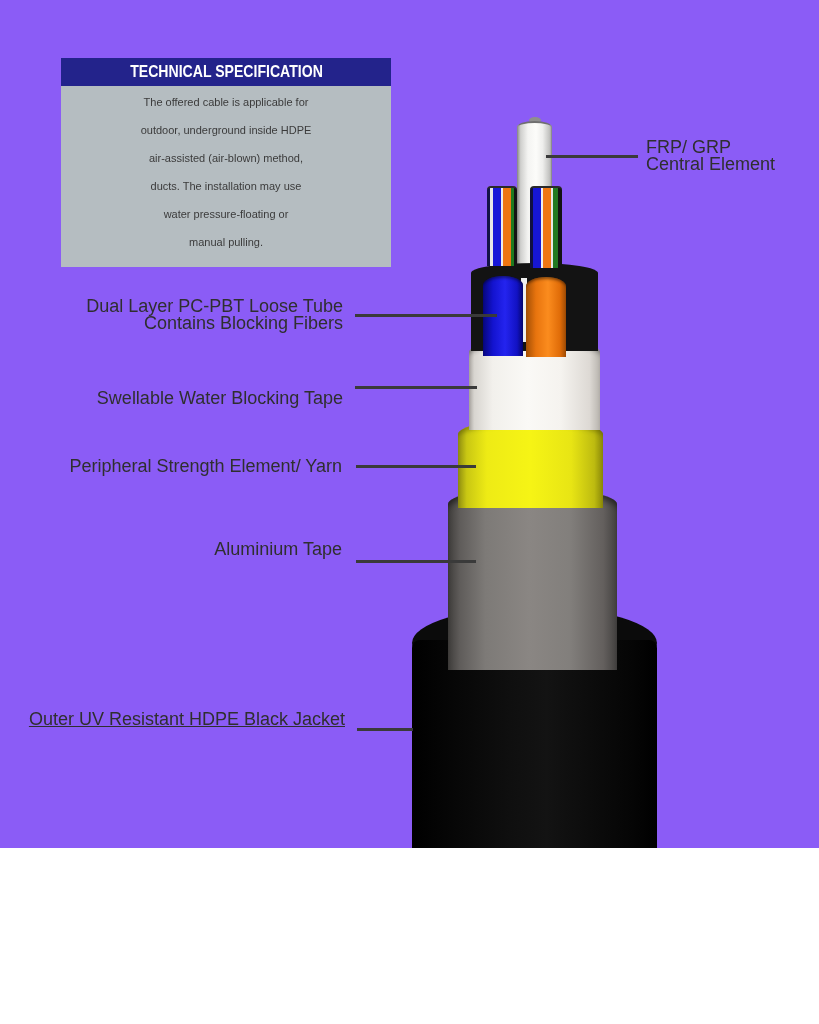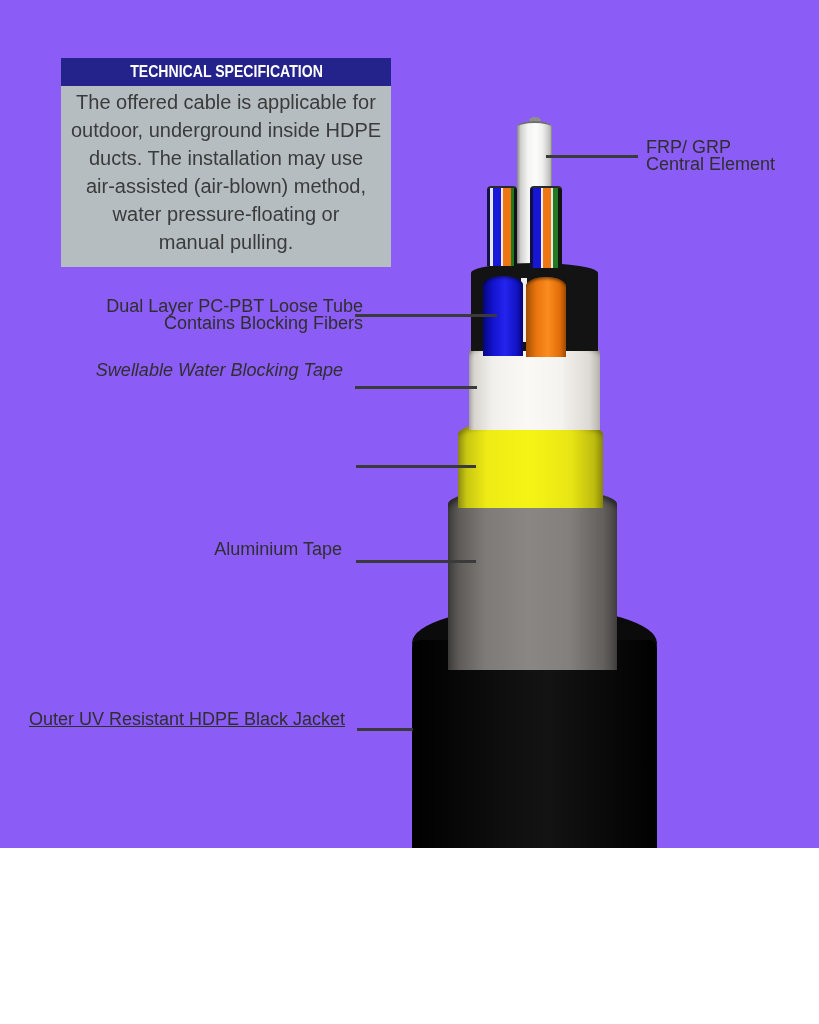--- a/index.html
+++ b/index.html
@@ -20,21 +20,21 @@
     background:#23238b; color:#ffffff;
     display:flex; align-items:center; justify-content:center;
   }
   .spec-header span{
     font-size:16px; font-weight:bold; letter-spacing:0px;
     transform:scaleX(.88) scaleY(1.08);
   }
   .spec-body {
     position:absolute; left:0; top:30px; width:100%;
     text-align:center; color:#3b3b3b;
-    font-size:20px; line-height:28px;
+    font-size:11px; line-height:28px;
   }
 
   
   .abs { position:absolute; }
 
   .rod {
     left:517px; top:121px; width:35px; height:160px; z-index:4;
     background:linear-gradient(90deg,#9a9a9a 0%,#cfcfcd 8%,#f4f4f2 30%,#fcfcfa 55%,#eeeeec 75%,#c2c2c0 95%,#a8a8a6 100%);
     border:1px solid #8d8d8d; border-top:2px solid #6f6f6f;
     border-top-left-radius:50% 6px; border-top-right-radius:50% 6px;
@@ -119,22 +119,22 @@
 
 <div class="page">
 
   <div class="spec-box">
     <div class="spec-header">
       <span>TECHNICAL SPECIFICATION</span>
     </div>
     <div class="spec-body">
       <div>The offered cable is applicable for</div>
       <div>outdoor, underground inside HDPE</div>
+      <div>air-assisted (air-blown) method,</div>
       <div>ducts. The installation may use</div>
-      <div>air-assisted (air-blown) method,</div>
       <div>water pressure-floating or</div>
       <div>manual pulling.</div>
     </div>
   </div>
 
   <div class="abs jacket-rim"></div>
   <div class="abs jacket-body"></div>
   <div class="abs cyl cyl-gray"></div>
   <div class="abs cyl-yellow"></div>
   <div class="abs cyl cyl-white"></div>
@@ -151,21 +151,22 @@
   <div class="pline" style="left:355px; top:314px; width:142px;"></div>
   <div class="pline" style="left:355px; top:386px; width:122px;"></div>
   <div class="pline" style="left:356px; top:465px; width:120px;"></div>
   <div class="pline" style="left:356px; top:560px; width:120px;"></div>
   <div class="pline" style="left:357px; top:728px; width:56px;"></div>
 
   <div class="lbl" style="left:646px; top:139px;">
     <div>FRP/ GRP</div>
     <div>Central Element</div>
   </div>
-  <div class="lbl lbl-right" style="right:456px; top:298px;">
+  <div class="lbl lbl-right" style="right:476px; top:298px;">
     <div>Dual Layer PC-PBT Loose Tube</div>
     <div>Contains Blocking Fibers</div>
   </div>
-  <div class="lbl lbl-right" style="right:476px; top:362px;font-style:italic;">Swellable Water Blocking Tape</div>
+  <div class="lbl lbl-right" style="right:476px; top:390px;">Swellable Water Blocking Tape</div>
+  <div class="lbl lbl-right" style="right:477px; top:458px;">Peripheral Strength Element/ Yarn</div>
   <div class="lbl lbl-right" style="right:477px; top:541px;">Aluminium Tape</div>
   <div class="lbl lbl-right" style="right:474px; top:711px;text-decoration:underline;">Outer UV Resistant HDPE Black Jacket</div>
 
 </div>
 
 </body></html>

